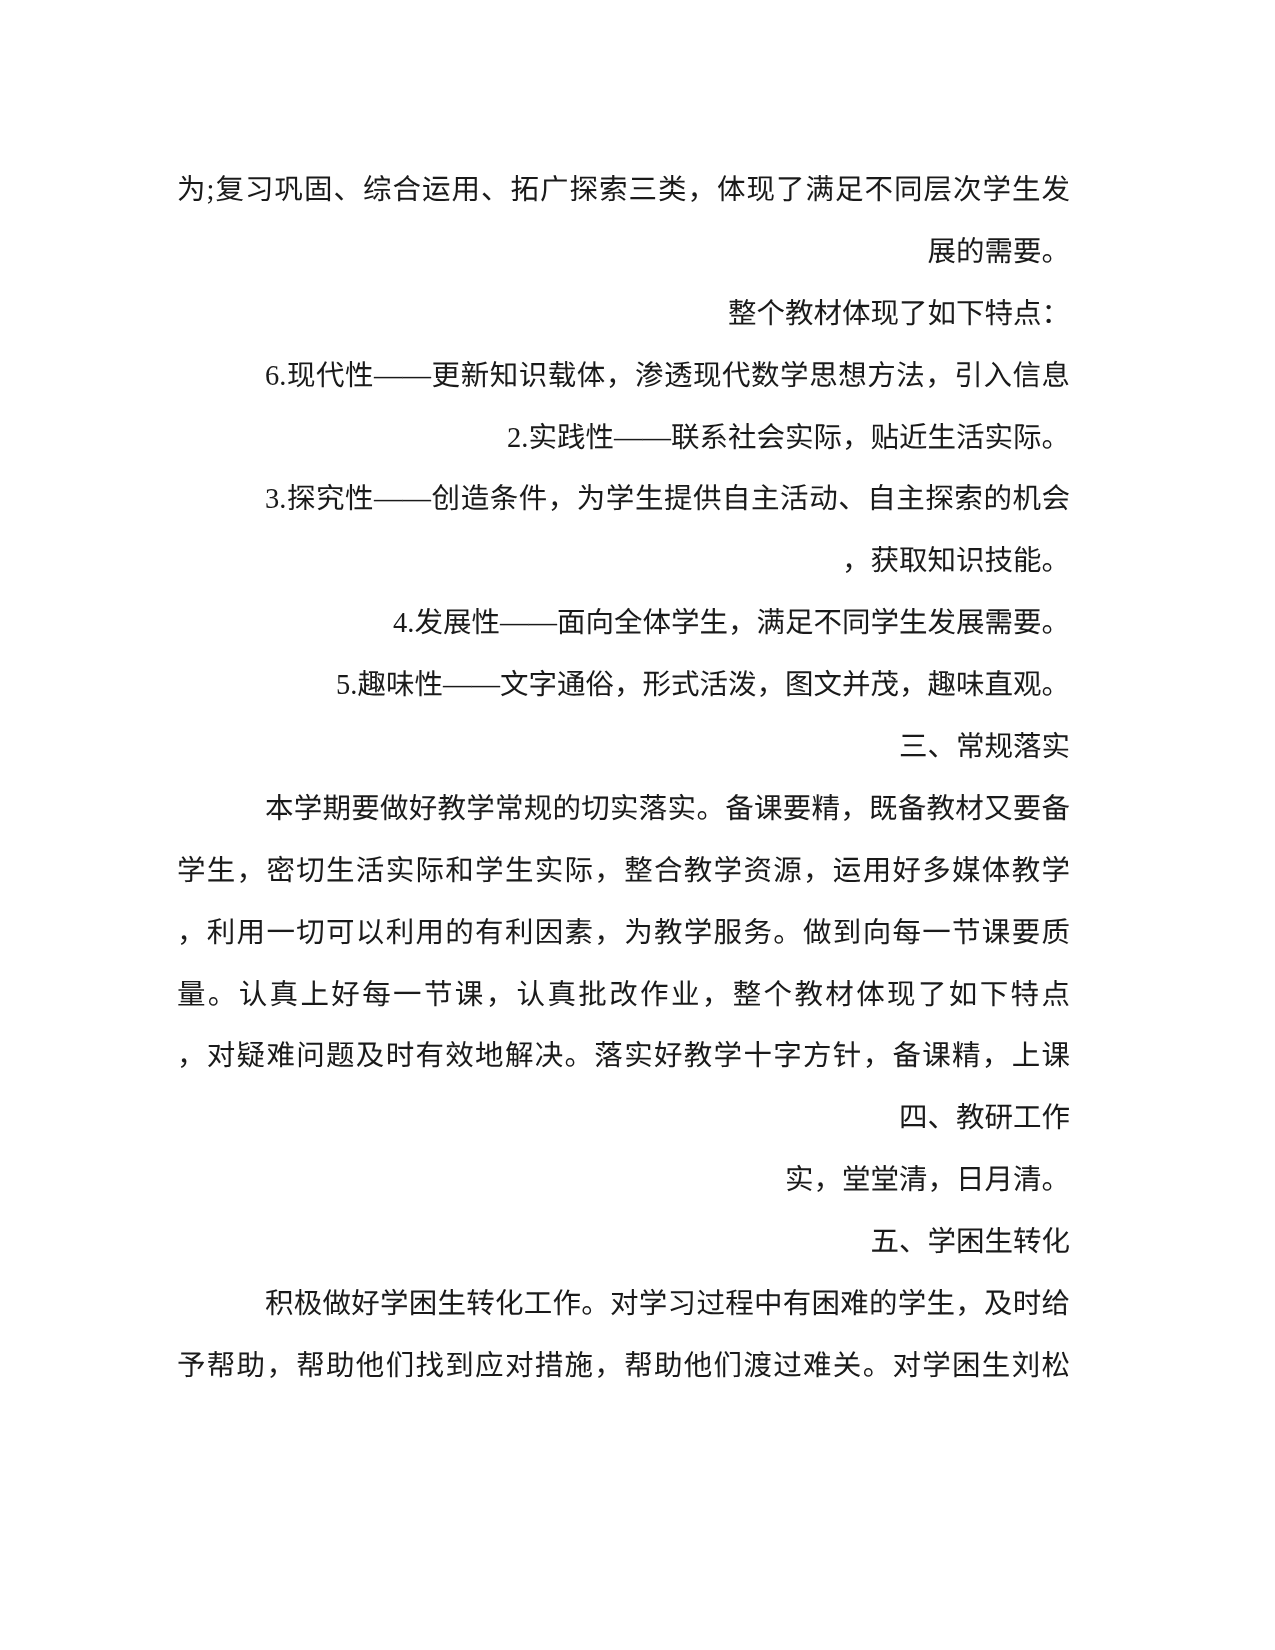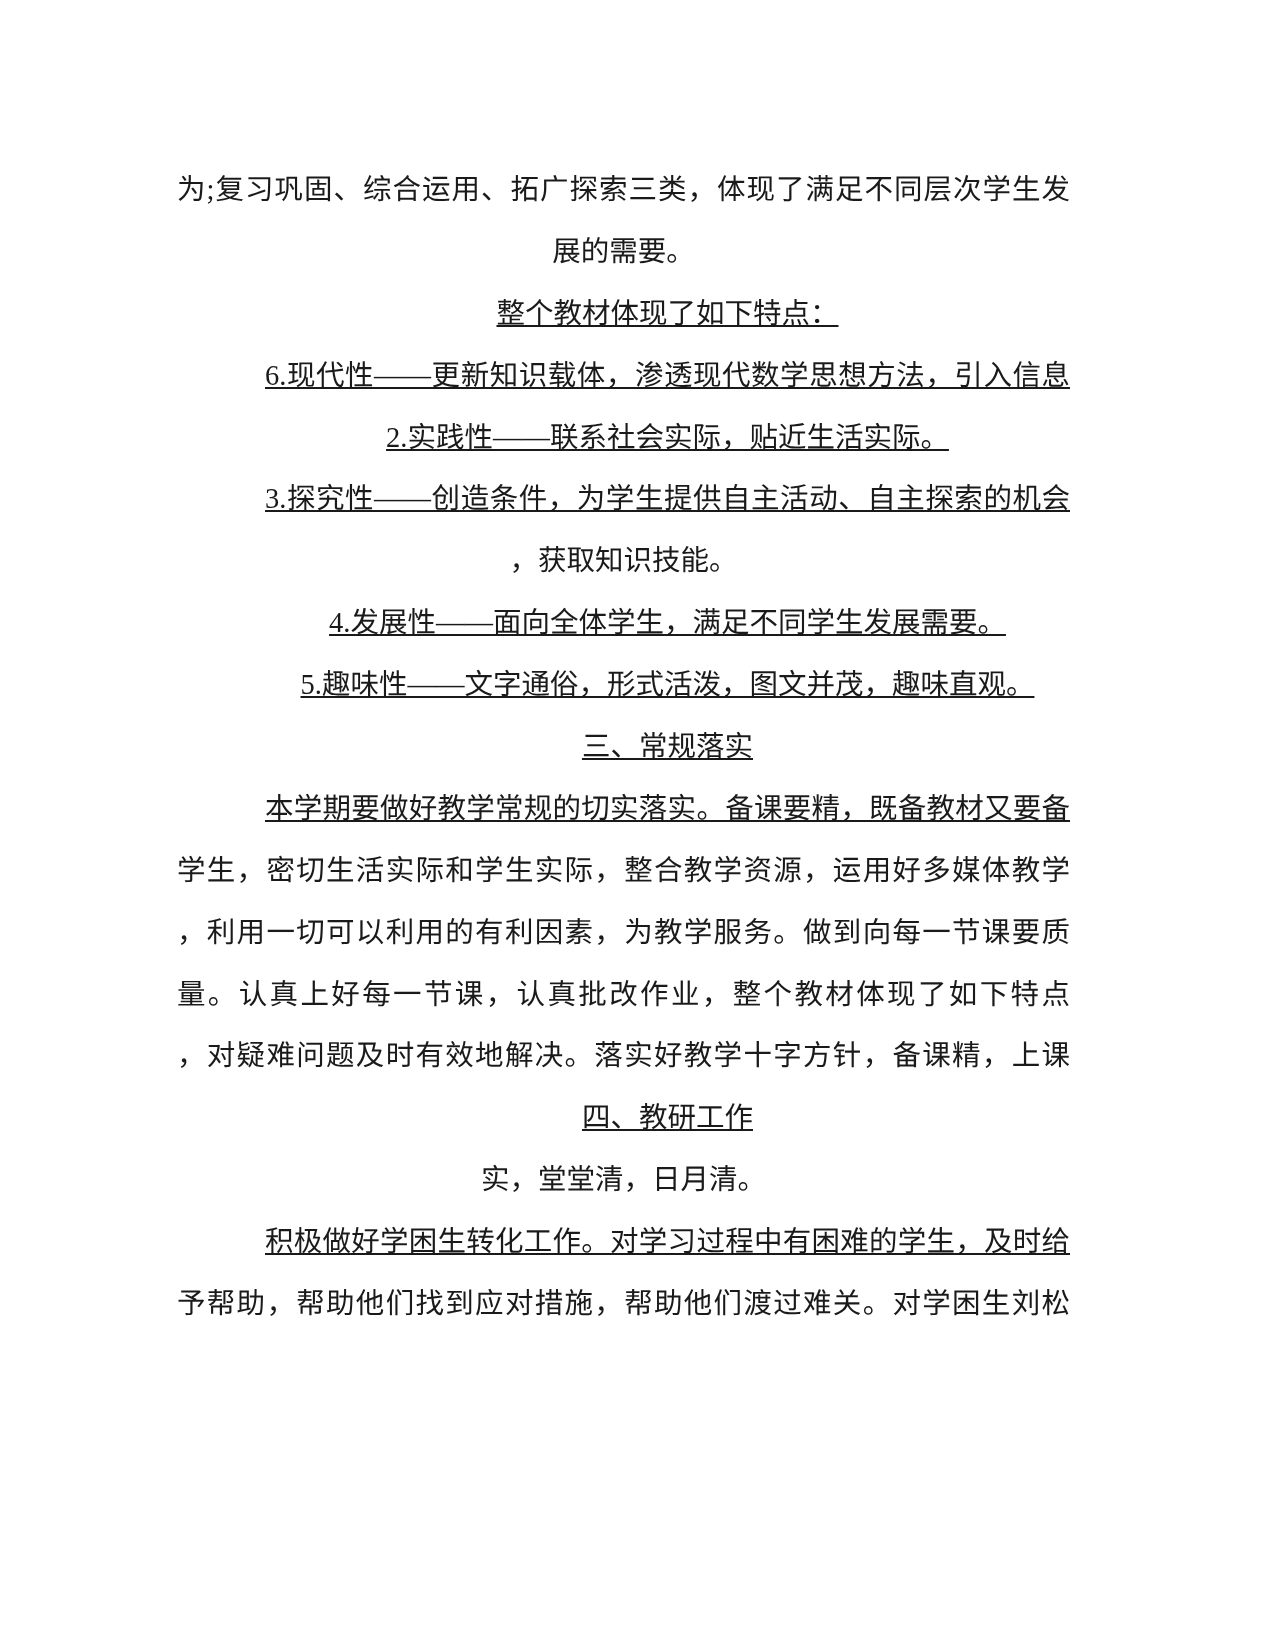--- a/index.html
+++ b/index.html
@@ -22,25 +22,24 @@
     width: 893px;
     font-family: "Liberation Serif", "DejaVu Serif", serif;
     font-size: 28.5px;
     font-weight: 300;
     color: #1a1a1a;
   }
   .line {
     height: 61.9px;
     line-height: 61.9px;
     white-space: nowrap;
-    text-align: center;
+    text-align: right;
   }
   .line.indent {
     padding-left: 88px;
-    text-decoration: underline;
   }
   .line.fill {
     white-space: normal;
     overflow: hidden;
     text-align: justify;
     text-align-last: justify;
   }
 </style>
 </head>
 <body>
@@ -57,16 +56,17 @@
     <div class="line indent">4.发展性——面向全体学生，满足不同学生发展需要。</div>
     <div class="line indent">5.趣味性——文字通俗，形式活泼，图文并茂，趣味直观。</div>
     <div class="line indent">三、常规落实</div>
     <div class="line indent fill">本学期要做好教学常规的切实落实。备课要精，既备教材又要备</div>
     <div class="line fill">学生，密切生活实际和学生实际，整合教学资源，运用好多媒体教学</div>
     <div class="line fill">，利用一切可以利用的有利因素，为教学服务。做到向每一节课要质</div>
     <div class="line fill">量。认真上好每一节课，认真批改作业，整个教材体现了如下特点</div>
     <div class="line fill">，对疑难问题及时有效地解决。落实好教学十字方针，备课精，上课</div>
     <div class="line indent">四、教研工作</div>
     <div class="line">实，堂堂清，日月清。</div>
+    <div class="line indent">五、学困生转化</div>
     <div class="line indent fill">积极做好学困生转化工作。对学习过程中有困难的学生，及时给</div>
     <div class="line fill">予帮助，帮助他们找到应对措施，帮助他们渡过难关。对学困生刘松</div>
   </div>
 </div>
 
 </body></html>

